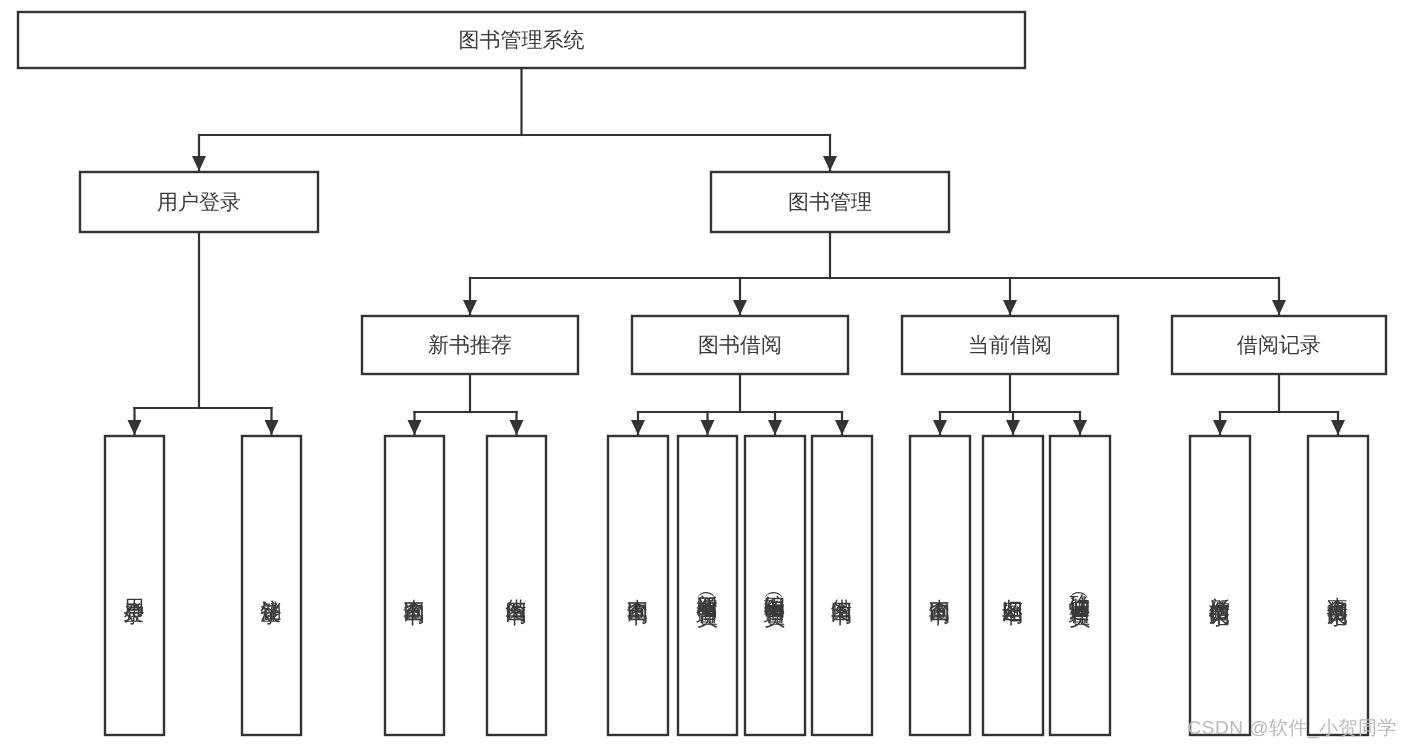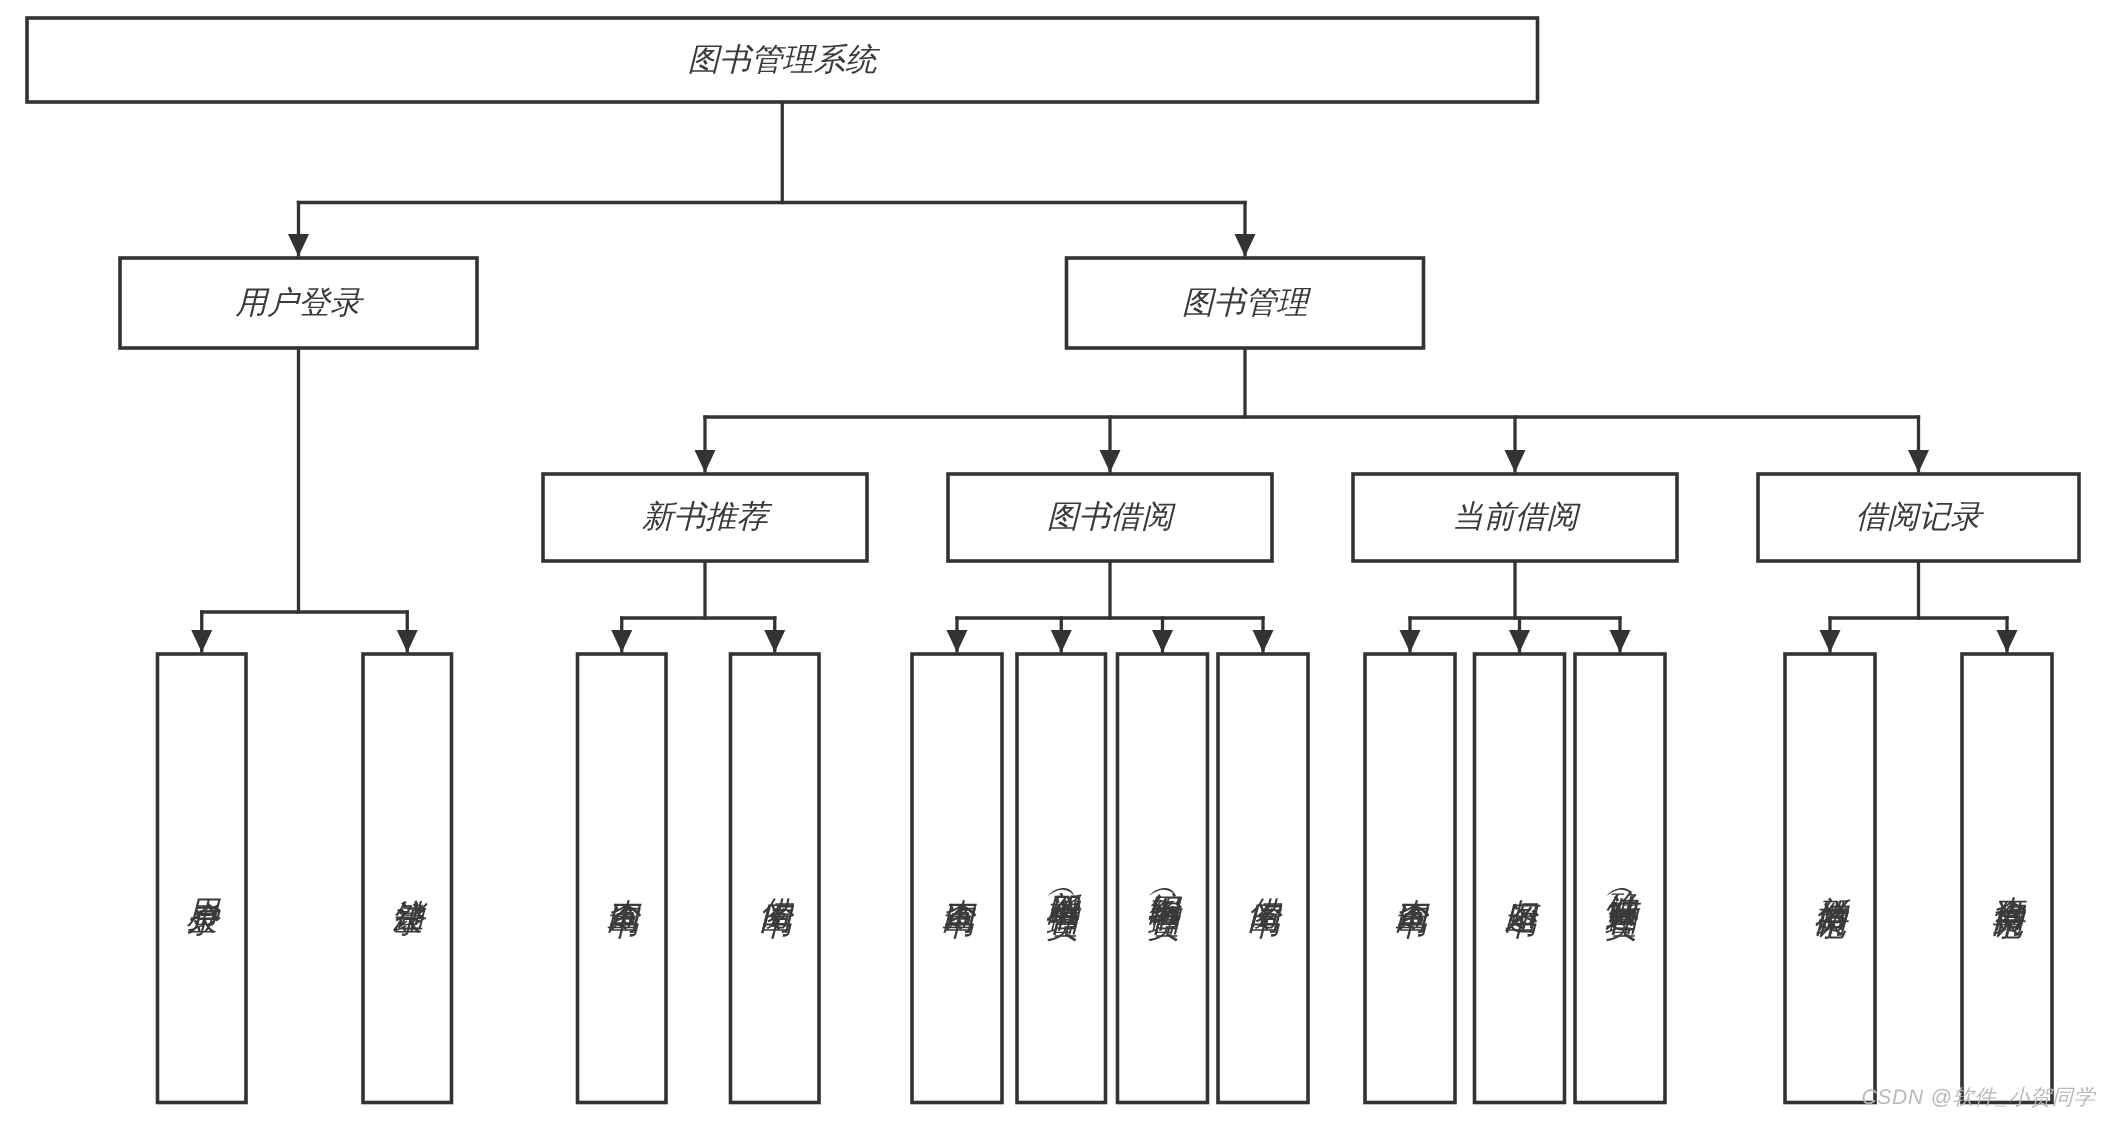--- a/index.html
+++ b/index.html
@@ -11,21 +11,20 @@
     width: 1405px;
     height: 747px;
     font-family: "Liberation Sans", "DejaVu Sans", sans-serif;
     overflow: hidden;
     position: relative;
   }
   #diagram-root {
     position: relative;
     width: 1405px;
     height: 747px;
-    font-style: italic;
   }
   svg.flow {
     position: absolute;
     top: 0;
     left: 0;
     width: 1405px;
     height: 747px;
   }
   .node-box {
     fill: #ffffff;
@@ -64,21 +63,21 @@
     font-size: 21px;
     color: #3a3a3a;
     line-height: 1;
     white-space: nowrap;
   }
   #watermark {
     position: absolute;
     right: 8px;
     bottom: 6px;
     font-family: "Liberation Sans", "DejaVu Sans", sans-serif;
-    font-size: 14px;
+    font-size: 19px;
     color: #b9b9b9;
     letter-spacing: 0.5px;
     white-space: nowrap;
   }
 </style>
 </head>
 <body>
 
 <div id="diagram-root">
   <svg class="flow" viewBox="0 0 1405 747" xmlns="http://www.w3.org/2000/svg">

